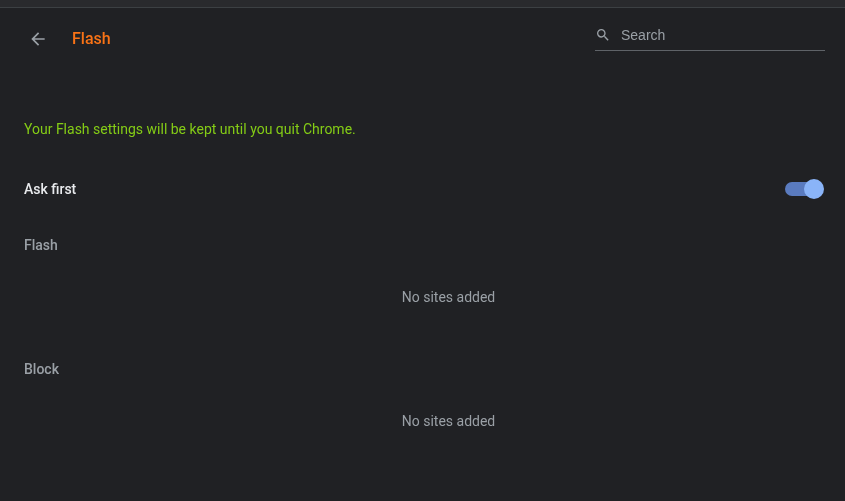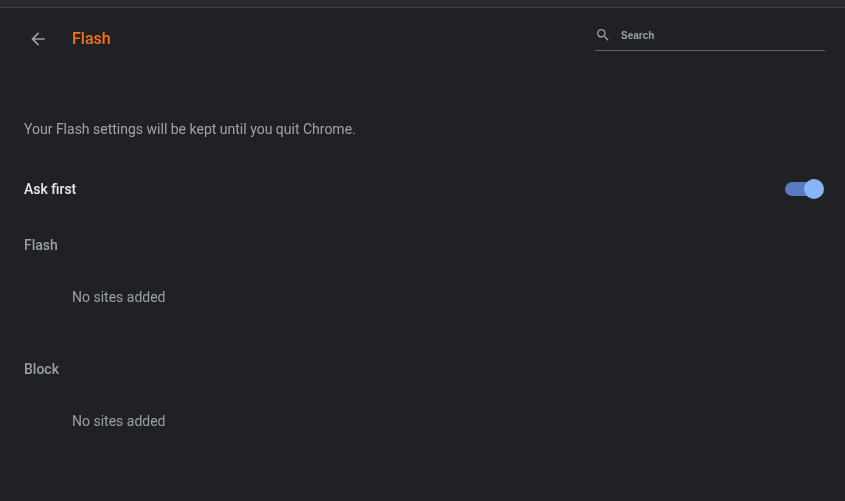--- a/index.html
+++ b/index.html
@@ -54,30 +54,29 @@
       width: 18px;
       height: 18px;
       fill: #9aa0a6;
       margin-right: 10px;
     }
     .search-input {
       background: transparent;
       border: none;
       outline: none;
       color: #0ea5e9;
-      font-size: 10px;
+      font-size: 14px;
       width: 100%;
-      font-weight: bold;
     }
     .search-input::placeholder {
       color: #9aa0a6;
     }
     .info-text {
       font-size: 14px;
-      color: #a3a3a3;
+      color: #84cc16;
       margin-top: 52px;
       margin-bottom: 40px;
       padding-left: 4px;
     }
     .setting-row {
       display: flex;
       align-items: center;
       justify-content: space-between;
       padding: 4px 4px 4px 4px;
       margin-bottom: 36px;
@@ -109,20 +108,21 @@
       color: #9aa0a6;
       font-weight: 500;
       padding-left: 4px;
       margin-bottom: 36px;
     }
     .empty-text {
       font-size: 14px;
       color: #9aa0a6;
       padding-left: 52px;
       margin-bottom: 56px;
+      text-align: center;
     }
   </style>
 </head>
 <body>
 
 <div class="top-bar"></div>
 
 <div class="content">
 
   <div class="header">

